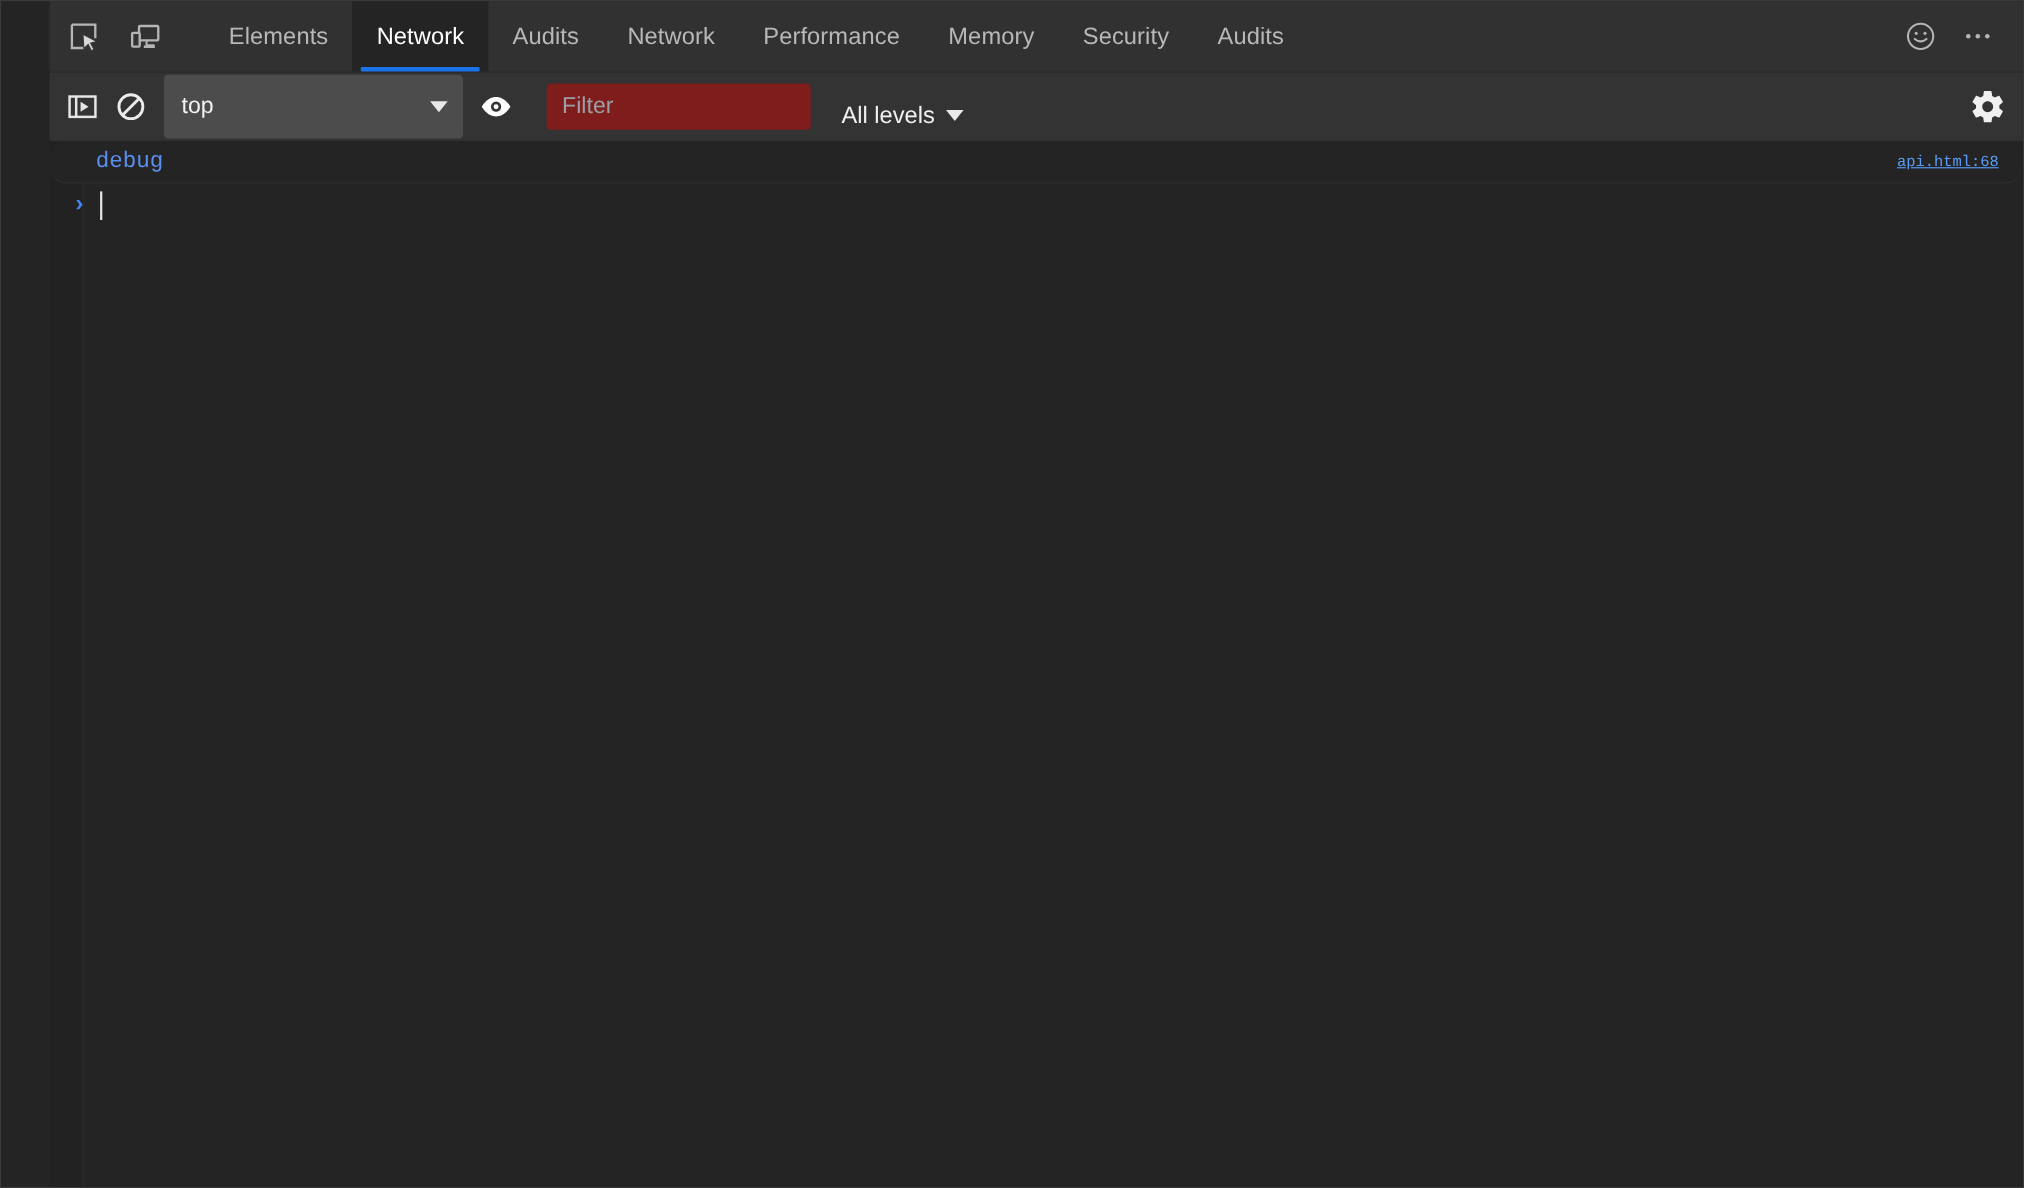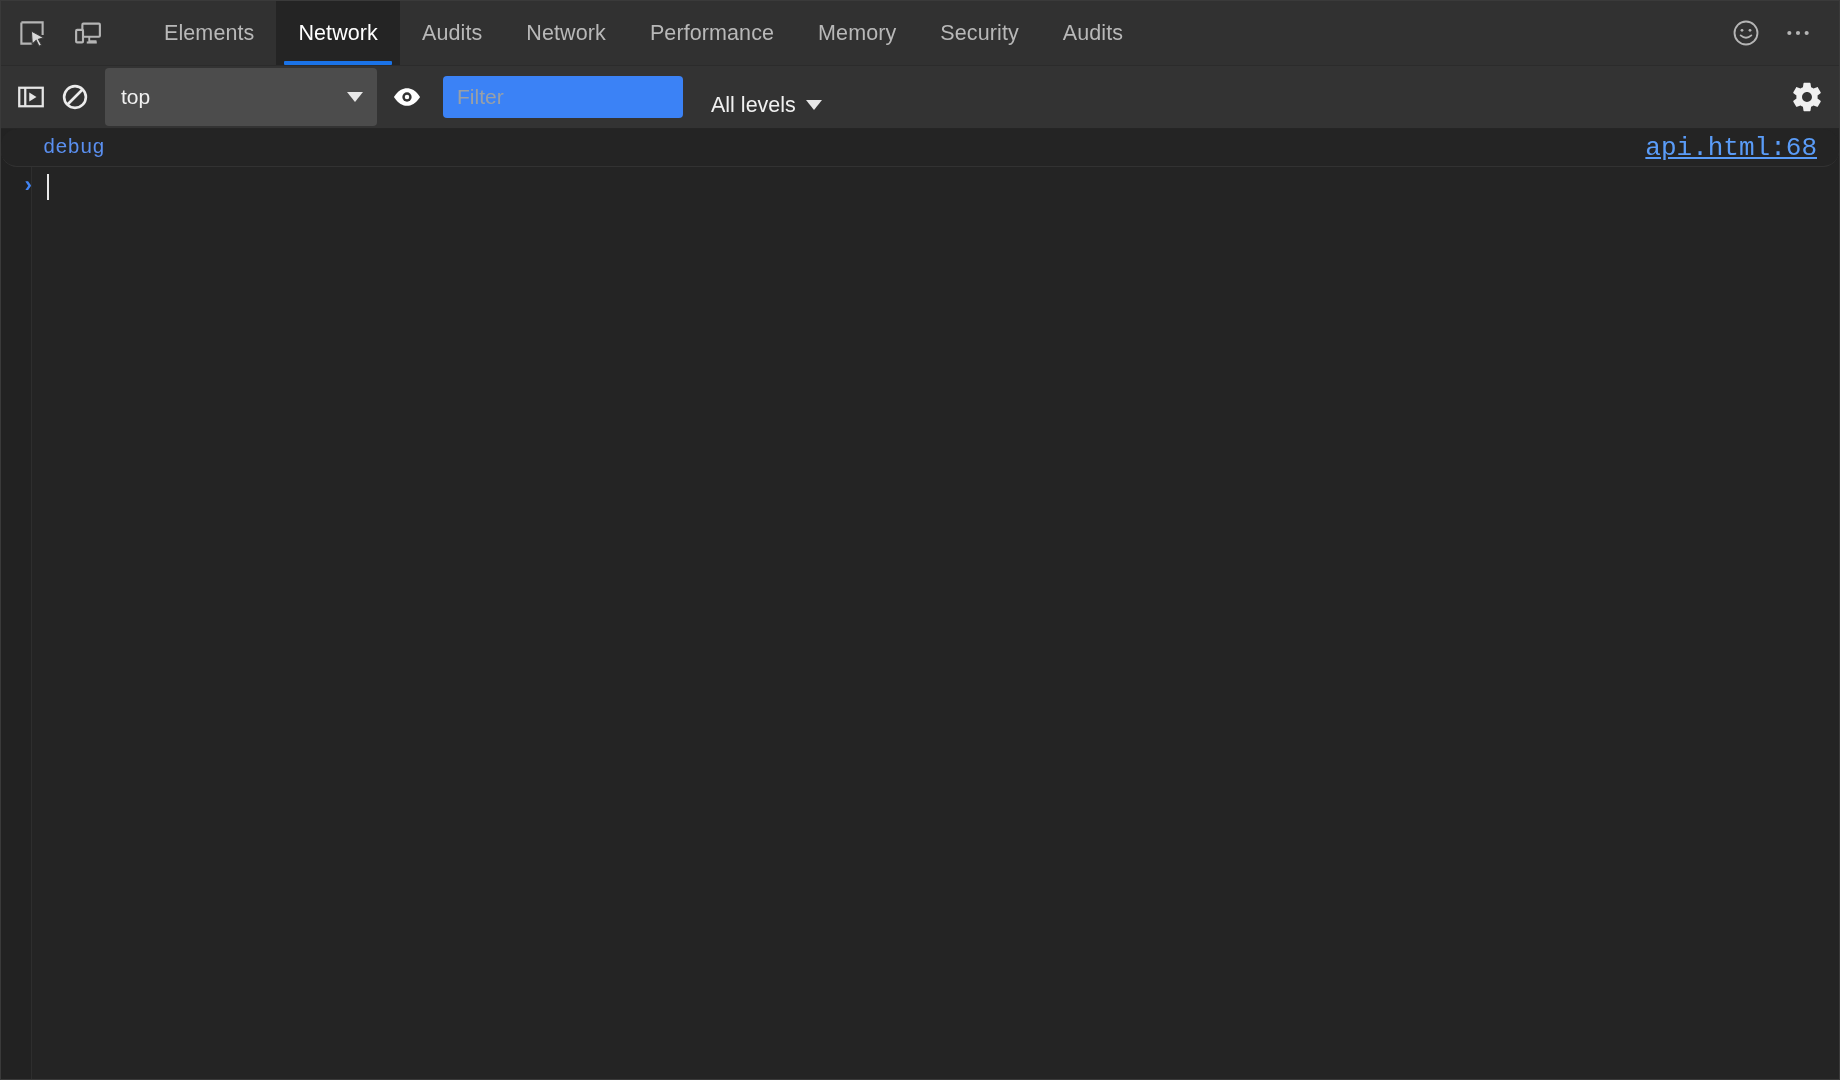--- a/index.html
+++ b/index.html
@@ -16,20 +16,21 @@
 
   #devtools {
     width: 1840px;
     height: 1080px;
     background: #242424;
     display: flex;
     flex-direction: column;
     box-sizing: border-box;
     border: 1px solid #3a3a3a;
     position: relative;
+    padding-left: 44px;
   }
 
   
   .tabbar {
     height: 64px;
     min-height: 64px;
     background: #313131;
     display: flex;
     align-items: stretch;
     position: relative;
@@ -135,28 +136,28 @@
   .caret {
     width: 0;
     height: 0;
     border-left: 8px solid transparent;
     border-right: 8px solid transparent;
     border-top: 10px solid #e8e8e8;
   }
   .filter-input {
     width: 240px;
     height: 42px;
-    background: #3b82f6;
+    background: #7f1d1d;
     border: none;
     border-radius: 4px;
     color: #e8e8e8;
     font-size: 21px;
     font-family: "Liberation Sans", sans-serif;
     padding: 0 14px;
-    margin-left: 14px;
+    margin-left: 24px;
     box-sizing: border-box;
     outline: none;
     flex: none;
   }
   .filter-input::placeholder { color: #9aa0a6; opacity: 1; }
   .levels {
     display: flex;
     align-items: center;
     gap: 10px;
     margin-left: 22px;
@@ -198,21 +199,21 @@
     border-radius: 16px;
   }
   .msg-text {
     font-family: "Liberation Mono", monospace;
     font-size: 20.5px;
     color: #5a8ff0;
     white-space: pre;
   }
   .msg-source {
     font-family: "Liberation Mono", monospace;
-    font-size: 26px;
+    font-size: 14px;
     color: #5a9cf8;
     text-decoration: underline;
     cursor: pointer;
   }
   .prompt-row {
     display: flex;
     align-items: center;
     height: 40px;
     padding-left: 14px;
     position: relative;

